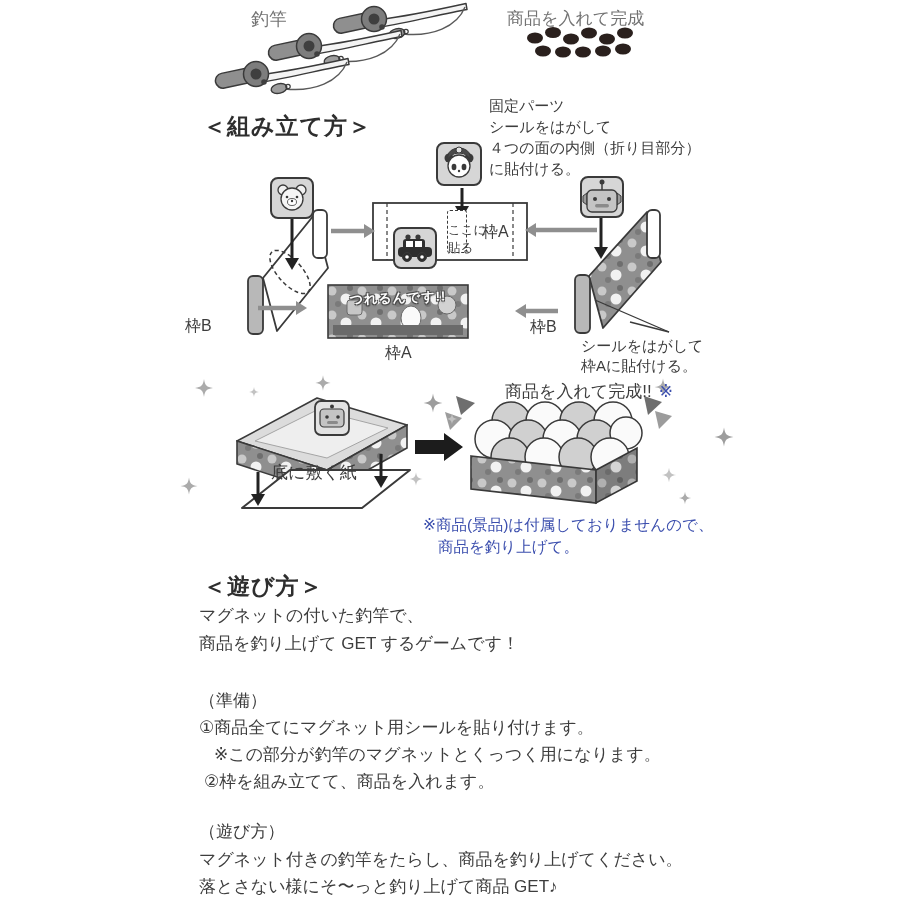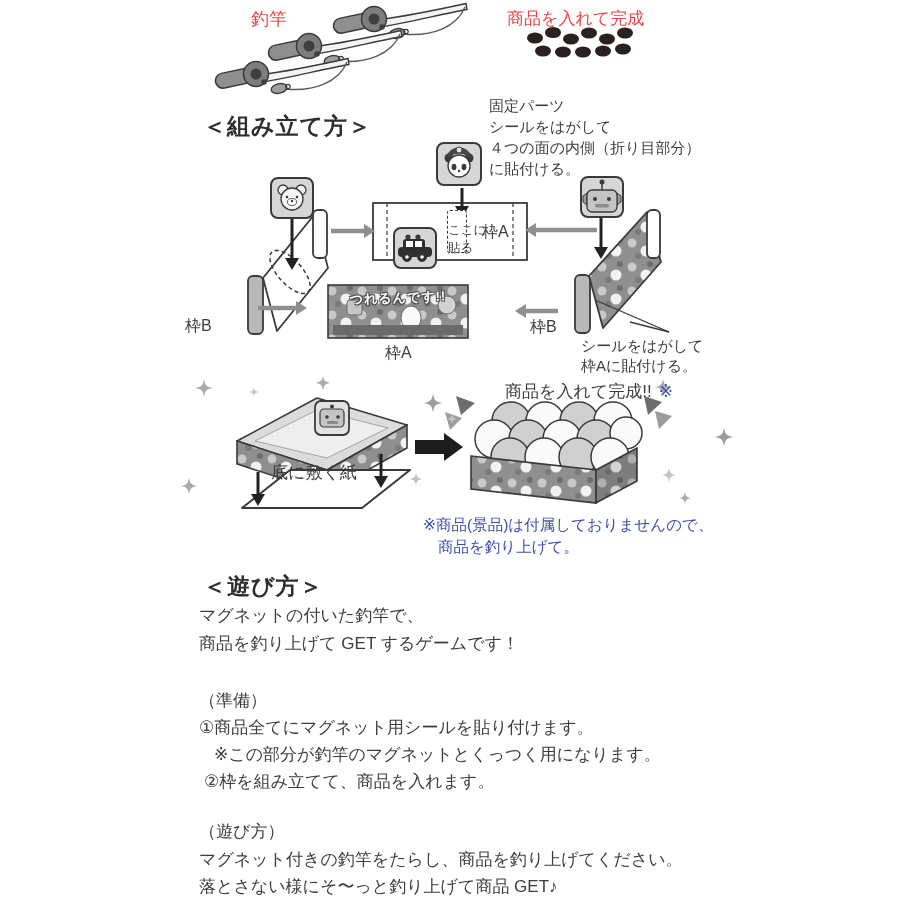--- a/index.html
+++ b/index.html
@@ -1,21 +1,21 @@
 <!DOCTYPE html>
 <html><head>
 <meta charset="utf-8">
 <style>
   html,body{margin:0;padding:0;background:#ffffff;}
   .page{
     position:relative;width:900px;height:900px;background:#ffffff;overflow:hidden;
     font-family:"Liberation Sans","DejaVu Sans",sans-serif;color:#3d3d3d;
   }
   .abs{position:absolute;white-space:nowrap;}
-  .jp{color:#ef4444;}
+  .jp{color:#737373;}
   .h-section{font-size:23px;font-weight:bold;color:#2e2e2e;letter-spacing:1px;}
   .body-17{font-size:17px;line-height:1.0;}
   .note-15{font-size:15px;line-height:1.0;}
   .label-16{font-size:16px;}
   .paste-box{
     border:1.6px dashed #3a3a3a;border-radius:3px;width:20px;height:43px;
     font-size:12.5px;text-align:center;line-height:1.45;padding-top:10px;box-sizing:border-box;
     background:#ffffff;
   }
   .banner-title{

